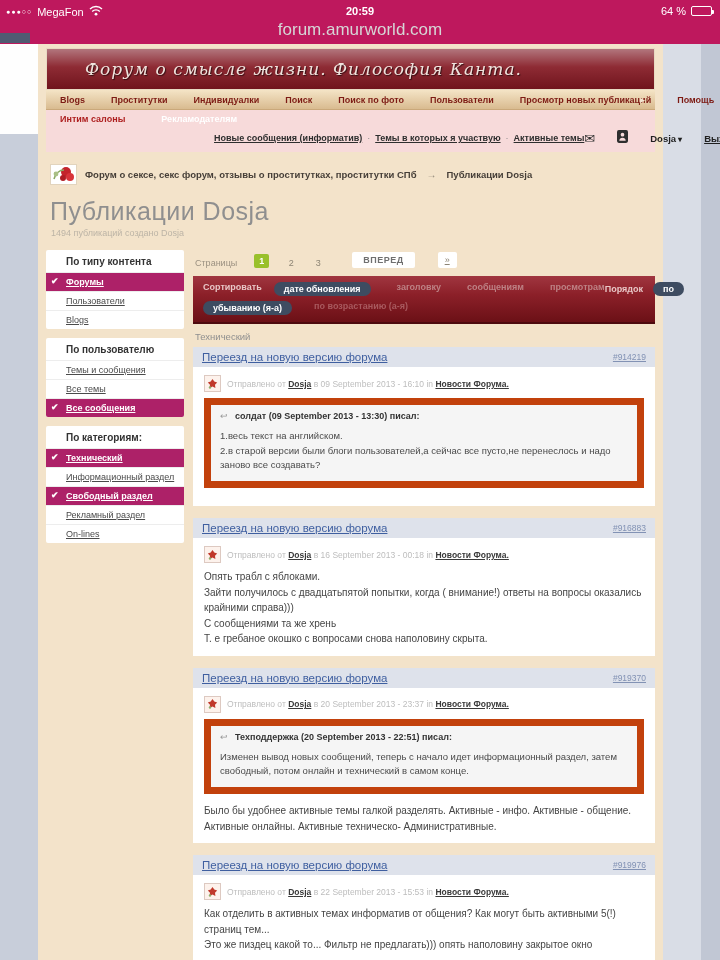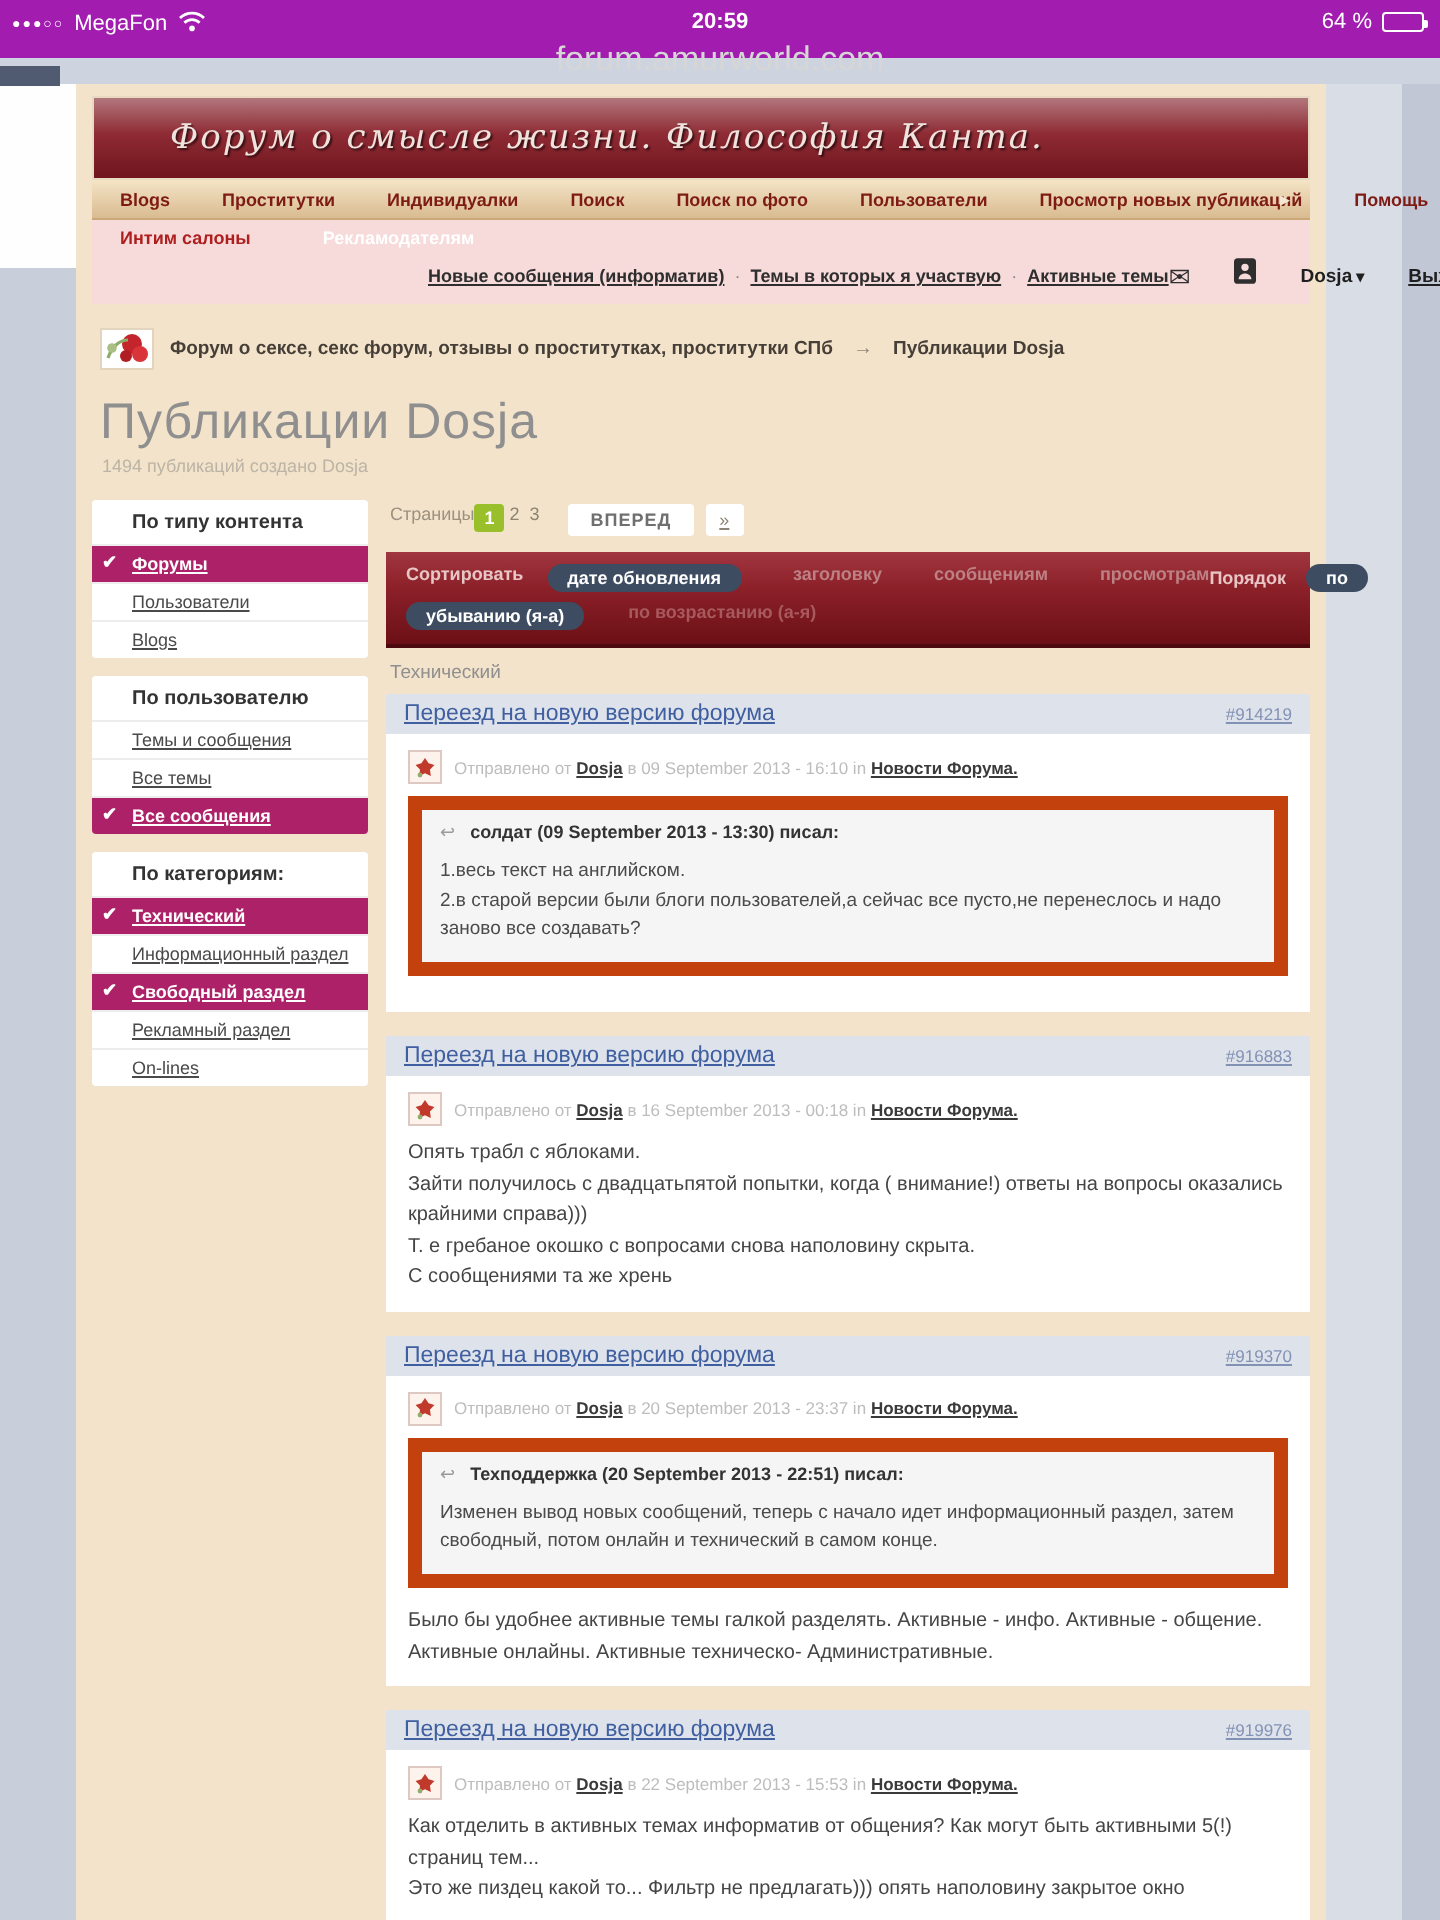--- a/index.html
+++ b/index.html
@@ -1,21 +1,21 @@
 <!DOCTYPE html>
 <html><head>
 <meta charset="utf-8">
 <style>
   * { box-sizing: border-box; margin: 0; padding: 0; }
   html,body { width:720px; height:960px; overflow:hidden; }
   body { position:relative; background:#cdd3df; font-family:"Liberation Sans",sans-serif; }
   a { cursor:pointer; }
 
   
-  .statusbar { position:absolute; top:0; left:0; width:720px; height:29px; background:#a21caf; z-index:50; }
+  .statusbar { position:absolute; top:0; left:0; width:720px; height:44px; background:#be185d; z-index:50; }
   .sb-row1 { position:relative; height:22px; color:#fff; font-size:11px; }
   .sb-left { position:absolute; left:6px; top:5px; display:flex; align-items:center; gap:5px; }
   .sb-dots { font-size:7px; letter-spacing:1px; color:#fff; }
   .sb-carrier { font-size:11px; color:#fff; }
   .sb-time { position:absolute; left:0; right:0; top:5px; text-align:center; font-weight:bold; }
   .sb-right { position:absolute; right:8px; top:5px; display:flex; align-items:center; gap:5px; }
   .battery { width:21px; height:10px; border:1px solid #fff; border-radius:2px; position:relative; padding:1px; }
   .battery .fill { width:60%; height:100%; background:#fff; border-radius:1px; }
   .battery::after { content:""; position:absolute; right:-3px; top:2.5px; width:2px; height:4px; background:#fff; border-radius:0 1px 1px 0; }
   .sb-url { height:18px; text-align:center; color:#d6d6d6; font-size:17px; line-height:16px; }
@@ -64,21 +64,21 @@
   .sidebar { width:138px; flex:none; }
   .sb-section { background:#fff; border-radius:2px; margin-bottom:9px; overflow:hidden; }
   .sb-header { font-size:10px; font-weight:bold; color:#333; padding:6px 6px 5px 20px; }
   .sb-item { position:relative; display:block; border-top:1px solid #ededed; padding:4px 6px 4px 20px; font-size:9px; color:#4a4a4a; text-decoration:underline; }
   .sb-item.active { background:#ad2168; color:#fff; font-weight:bold; }
   .sb-check { position:absolute; left:5px; top:3px; color:#fff; font-size:9px; text-decoration:none; display:inline-block; }
 
   .main { flex:1; margin-left:9px; min-width:0; }
 
   
-  .pagination { display:flex; align-items:flex-start; gap:0; margin:2px 0 8px 2px; }
+  .pagination { display:flex; align-items:flex-end; gap:17px; margin:2px 0 8px 2px; }
   .pg-label { color:#9b9181; font-size:9px; }
   .pg-active { background:#99c02b; color:#fff; font-size:9px; font-weight:bold; width:15px; height:14px; display:flex; align-items:center; justify-content:center; border-radius:2px; }
   .pg-link { color:#8c8474; font-size:9px; text-decoration:none; width:10px; text-align:center; }
   .pg-next { background:#fff; color:#6f6f6f; font-size:9px; font-weight:bold; padding:3px 11px; border-radius:2px; text-decoration:none; margin-left:12px; letter-spacing:.5px; }
   .pg-last { background:#fff; color:#8c8474; font-size:9px; padding:3px 7px; border-radius:2px; text-decoration:underline; margin-left:6px; }
 
   
   .sortbar { background:linear-gradient(180deg,#a03640 0%, #8c2029 40%, #6b1016 100%); border-bottom:2px solid #4d0a0e; padding:6px 10px 7px 10px; }
   .sort-row { display:flex; align-items:flex-start; margin-bottom:5px; }
   .sort-row:last-child { margin-bottom:0; }
@@ -305,22 +305,22 @@
               <span class="meta-text">
                 <span>Отправлено от</span>
                 <a>Dosja</a>
                 <span>в 16 September 2013 - 00:18 in</span>
                 <a>Новости Форума.</a>
               </span>
             </div>
             <div class="post-text">
               <div>Опять трабл с яблоками.</div>
               <div>Зайти получилось с двадцатьпятой попытки, когда ( внимание!) ответы на вопросы оказались крайними справа)))</div>
+              <div>С сообщениями та же хрень</div>
               <div>Т. е гребаное окошко с вопросами снова наполовину скрыта.</div>
-              <div>С сообщениями та же хрень</div>
             </div>
           </div>
         </div>
 
         <div class="post">
           <div class="post-title-bar">
             <a class="post-title">Переезд на новую версию форума</a>
             <a class="post-id">#919370</a>
           </div>
           <div class="post-body">

